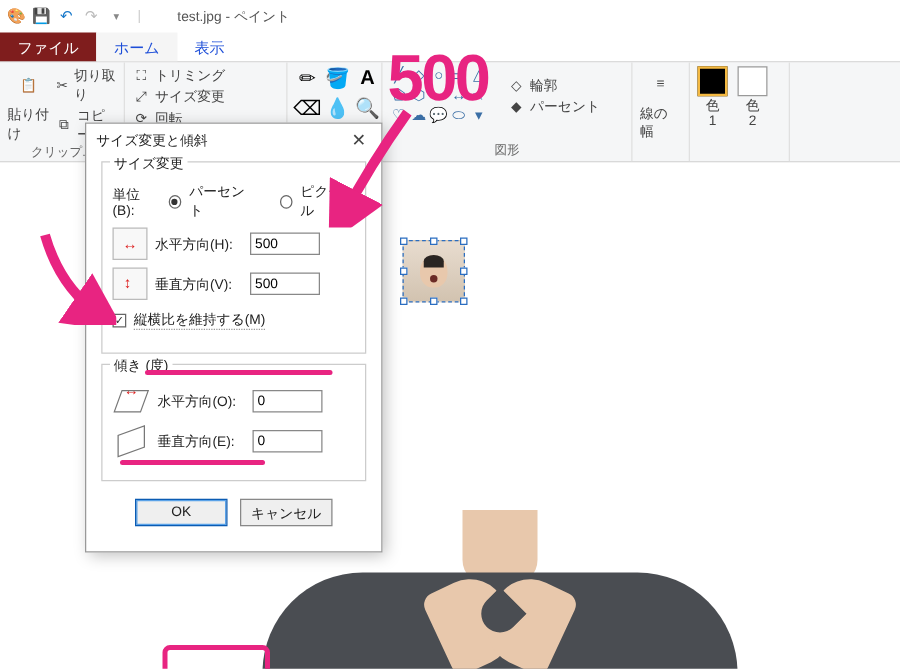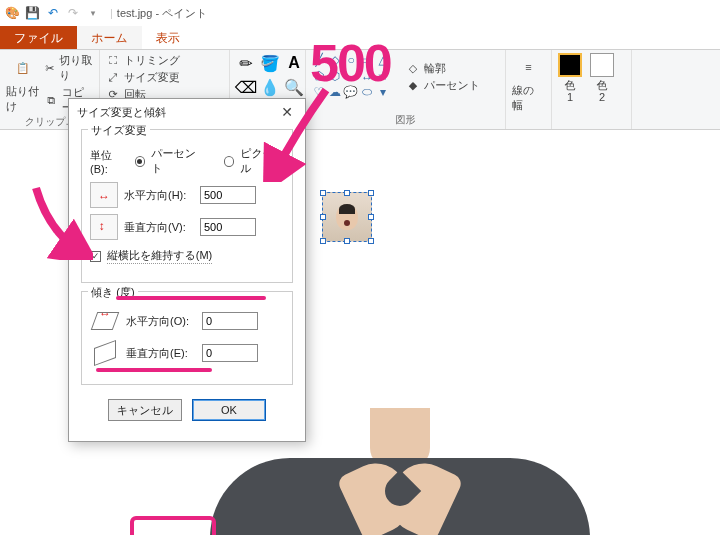--- a/index.html
+++ b/index.html
@@ -3,26 +3,26 @@
 <meta charset="utf-8">
 <style>
 * { box-sizing: border-box; margin: 0; padding: 0; font-family: "Yu Gothic UI", "Meiryo", sans-serif; }
 body { width: 720px; height: 535px; overflow: hidden; background: #fff; position: relative; }
 
 
 .title-bar { height: 26px; background: #fff; display: flex; align-items: center; font-size: 11px; color: #333; }
 .title-bar .qat { display: flex; align-items: center; gap: 2px; padding: 0 4px; }
 .title-bar .qat-icon { width: 18px; height: 18px; display: flex; align-items: center; justify-content: center; font-size: 12px; }
 .title-bar .divider { color: #ccc; margin: 0 4px; }
-.title-bar .title-text { color: #555; }
+.title-bar .title-text { color: #555; margin-left: 25px; }
 
 
 .tabs { height: 24px; display: flex; background: #fff; border-bottom: 1px solid #d0d0d0; }
-.tab { padding: 4px 14px; font-size: 12px; color: #c2410c; }
-.tab.file { background: #c2410c; color: #fff; }
+.tab { padding: 4px 14px; font-size: 12px; color: #1d4ed8; }
+.tab.file { background: #7f1d1d; color: #fff; }
 .tab.active { background: #f5f5f5; }
 
 
 .ribbon { height: 80px; background: #f5f6f7; border-bottom: 1px solid #d0d0d0; display: flex; }
 .ribbon-group { border-right: 1px solid #e0e0e0; padding: 3px 6px 2px; display: flex; flex-direction: column; justify-content: space-between; }
 .ribbon-group-label { font-size: 10px; color: #666; text-align: center; }
 .ribbon-row { display: flex; align-items: center; gap: 4px; font-size: 11px; color: #444; }
 .ribbon-col { display: flex; flex-direction: column; gap: 2px; }
 .ribbon-big-btn { display: flex; flex-direction: column; align-items: center; gap: 2px; font-size: 11px; color: #444; }
 .ribbon-icon { width: 20px; height: 20px; display:flex; align-items:center; justify-content:center; }
@@ -292,22 +292,22 @@
       </div>
       <div class="field-row">
         <span class="skew-icon">
             <span class="skew-shape v"></span>
           </span>
         <span class="field-label" style="width:70px">垂直方向(E):</span>
         <input class="num-input" value="0" style="">
       </div>
     </div>
     <div class="dialog-buttons">
+      <div class="dlg-btn default">OK</div>
       <div class="dlg-btn">キャンセル</div>
-      <div class="dlg-btn default">OK</div>
     </div>
   </div>
 </div>
 
 <div class="anno-500">500</div>
 <svg class="anno-arrow1" viewBox="0 0 80 100">
   <defs>
       <marker id="ah1" markerWidth="6" markerHeight="6" refX="3" refY="3" orient="auto">
         <path d="M0,0 L6,3 L0,6 Z" fill="#e82481"></path>
       </marker>

